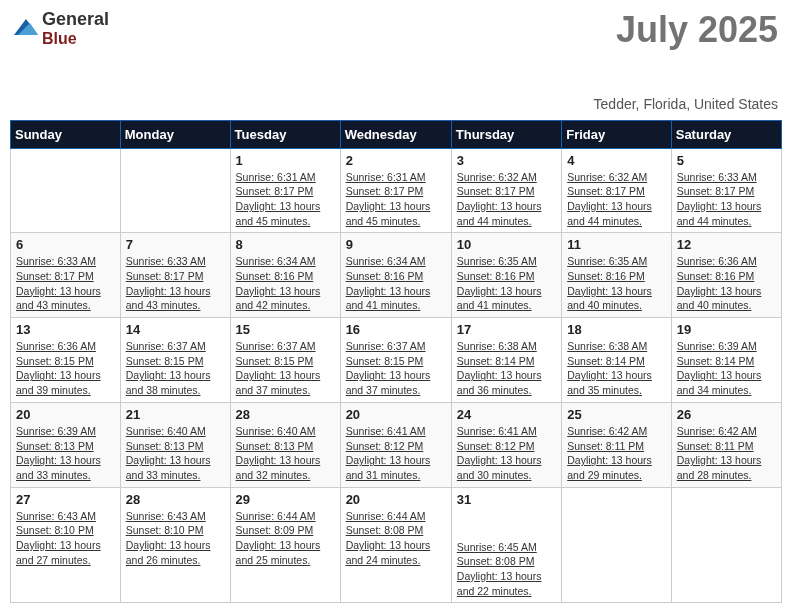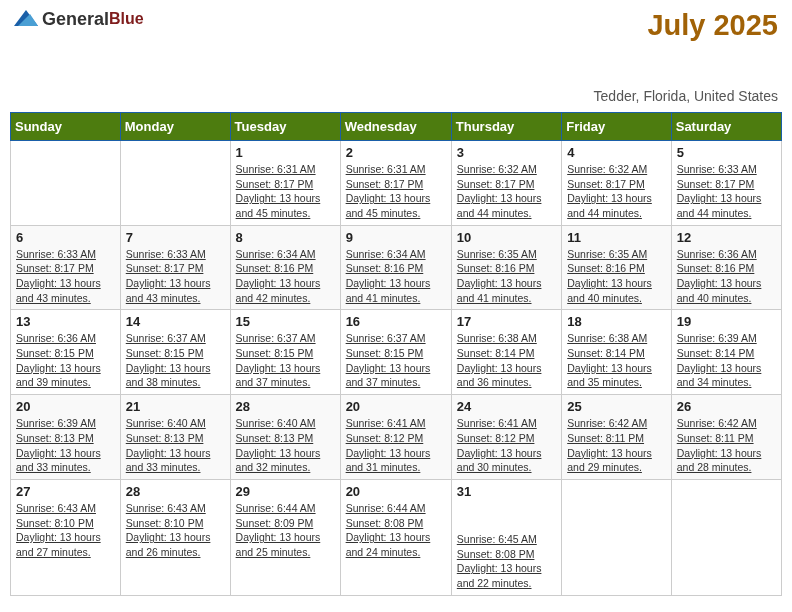--- a/index.html
+++ b/index.html
@@ -17,58 +17,58 @@
       margin-bottom: 8px;
       padding: 0 4px;
     }
     .logo {
       display: flex;
       align-items: center;
       gap: 4px;
     }
     .logo-text {
       display: flex;
-      flex-direction: row;
+      flex-direction: column;
       line-height: 1.1;
     }
     .logo-general {
       font-size: 18px;
       font-weight: bold;
       color: #333;
     }
     .logo-blue {
       font-size: 16px;
       font-weight: bold;
       color: #7f1d1d;
     }
     .logo-icon {
       width: 24px;
       height: 20px;
     }
     .title-block {
       text-align: right;
     }
     .title-block h1 {
-      font-size: 29px;
-      font-weight: bold;
-      color: #a16207;
+      font-size: 36px;
+      font-weight: bold;
+      color: #737373;
       line-height: 1.1;
     }
     .title-block p {
       font-size: 14px;
       color: #555;
       margin-top: 46px;
     }
     .calendar {
       width: 100%;
       border-collapse: collapse;
       border: 1px solid #ccc;
     }
     .calendar th {
-      background-color: #4d7c0f;
+      background-color: #0f172a;
       color: #fff;
       font-size: 13px;
       font-weight: bold;
       padding: 6px 4px;
       text-align: left;
       border: 1px solid #1a5fa8;
     }
     .calendar td {
       vertical-align: top;
       width: 113px;

